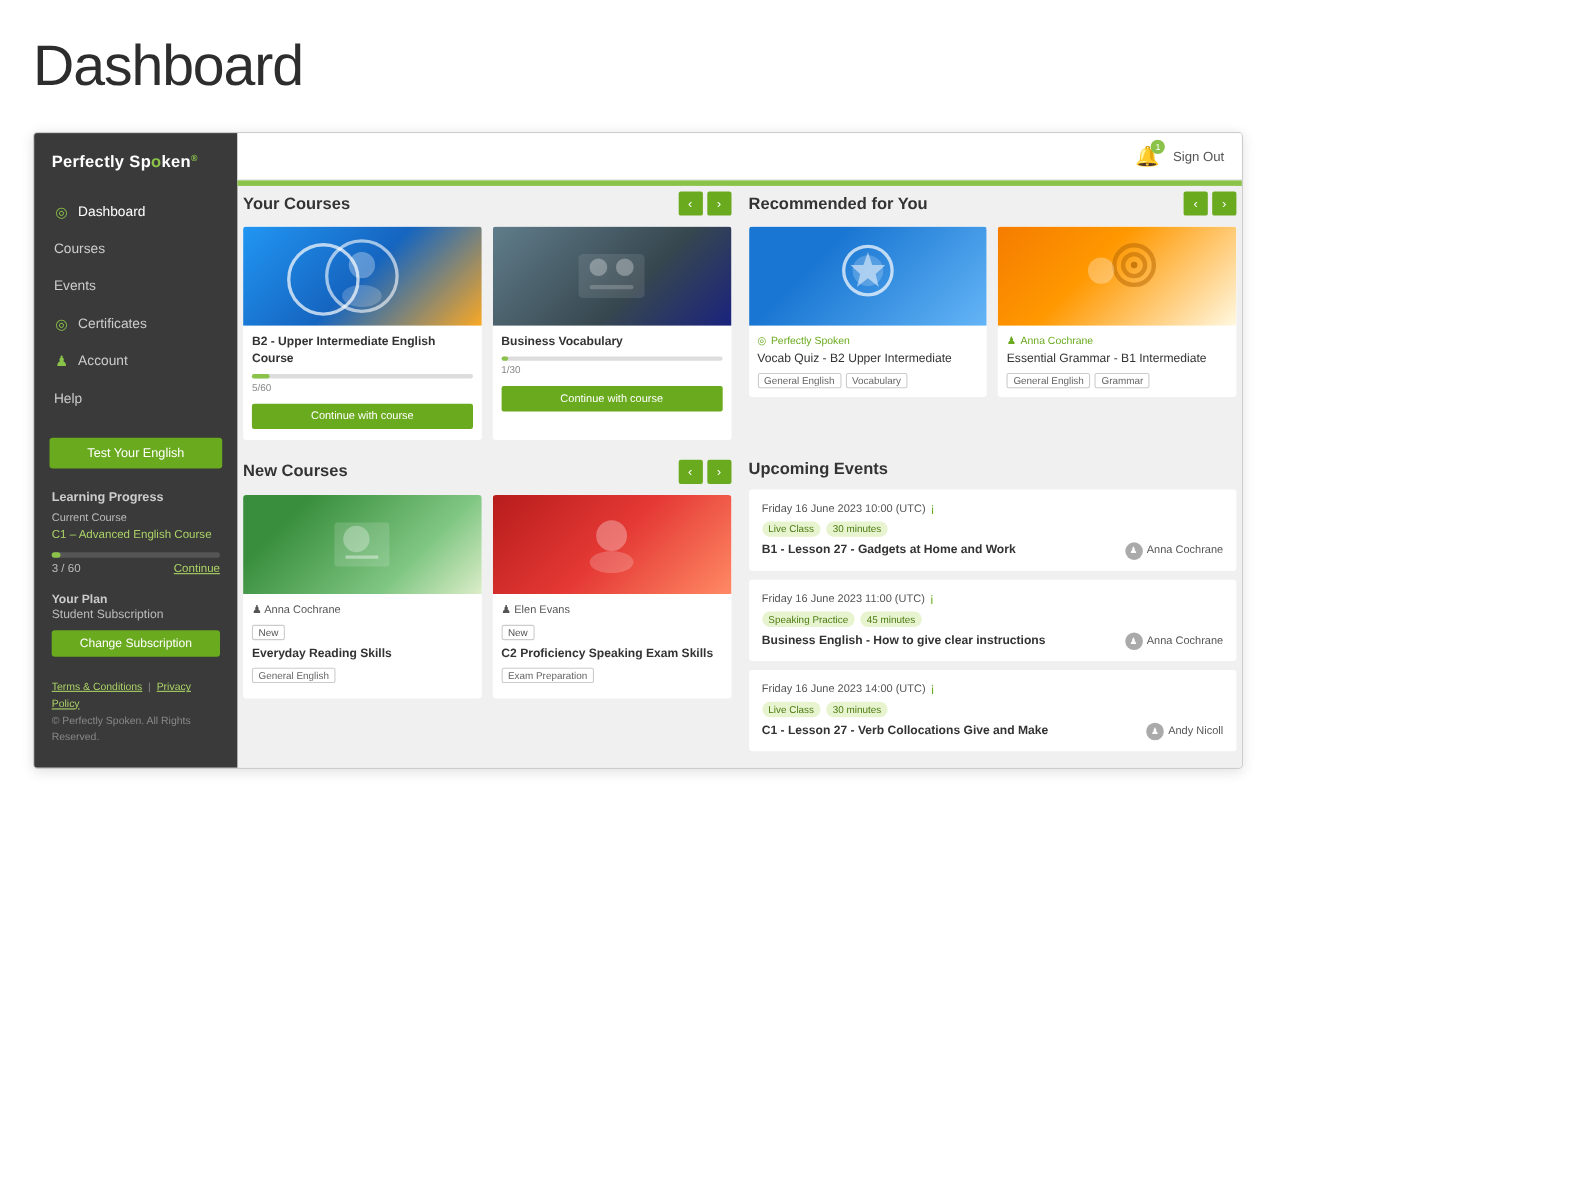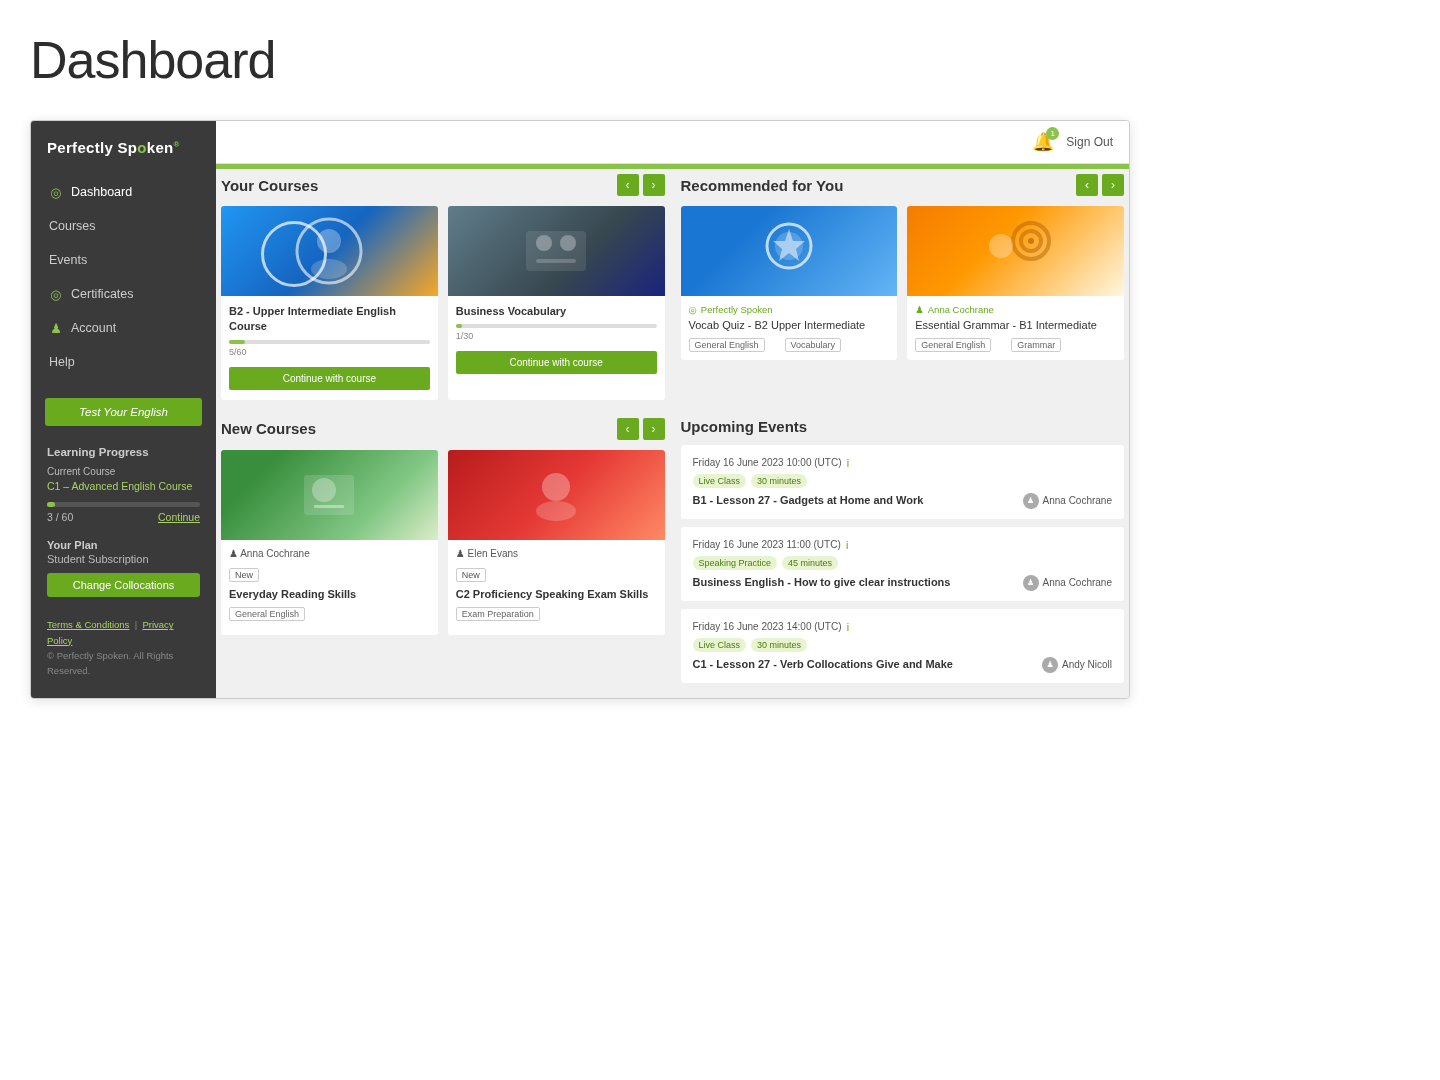--- a/index.html
+++ b/index.html
@@ -69,21 +69,20 @@
     .sidebar-test-btn {
       margin: 10px 14px;
       background: #6aaa1e;
       color: #fff;
       border: none;
       padding: 8px 10px;
       font-size: 11.5px;
       border-radius: 3px;
       cursor: pointer;
       text-align: center;
-      font-style: italic;
     }
 
     .sidebar-section-title {
       font-size: 11.5px;
       font-weight: bold;
       color: #ccc;
       padding: 10px 16px 4px;
     }
 
     .sidebar-current-course {
@@ -285,21 +284,21 @@
 
     .rec-card {
       background: #fff;
       border-radius: 3px;
       overflow: hidden;
     }
 
     .rec-card-body { padding: 8px; }
     .rec-card-provider { font-size: 9.5px; color: #6aaa1e; margin-bottom: 3px; display: flex; align-items: center; gap: 4px; }
     .rec-card-title { font-size: 11px; font-weight: 400; color: #333; margin-bottom: 5px; line-height: 1.4; }
-    .rec-card-tags { display: flex; gap: 20px; flex-wrap: wrap; }
+    .rec-card-tags { display: flex; gap: 4px; flex-wrap: wrap; }
     .rec-card-tag {
       font-size: 9px;
       border: 1px solid #ccc;
       color: #666;
       padding: 1px 5px;
       border-radius: 2px;
     }
 
     
     .events-section { background: transparent; }
@@ -409,21 +408,21 @@
     </div>
 
     <div class="sidebar-progress-text">
       <span>3 / 60</span>
       <a class="sidebar-continue-link">Continue</a>
     </div>
 
     <div class="sidebar-plan-section">
       <div class="sidebar-plan-label">Your Plan</div>
       <div class="sidebar-plan-value">Student Subscription</div>
-      <button class="sidebar-change-btn">Change Collocations</button>
+      <button class="sidebar-change-btn">Change Subscription</button>
     </div>
 
     <div class="sidebar-footer">
       <div>
         <a>Terms &amp; Conditions</a>
         &nbsp;|&nbsp;
         <a>Privacy Policy</a>
       </div>
       <div>© Perfectly Spoken. All Rights Reserved.</div>
     </div>

